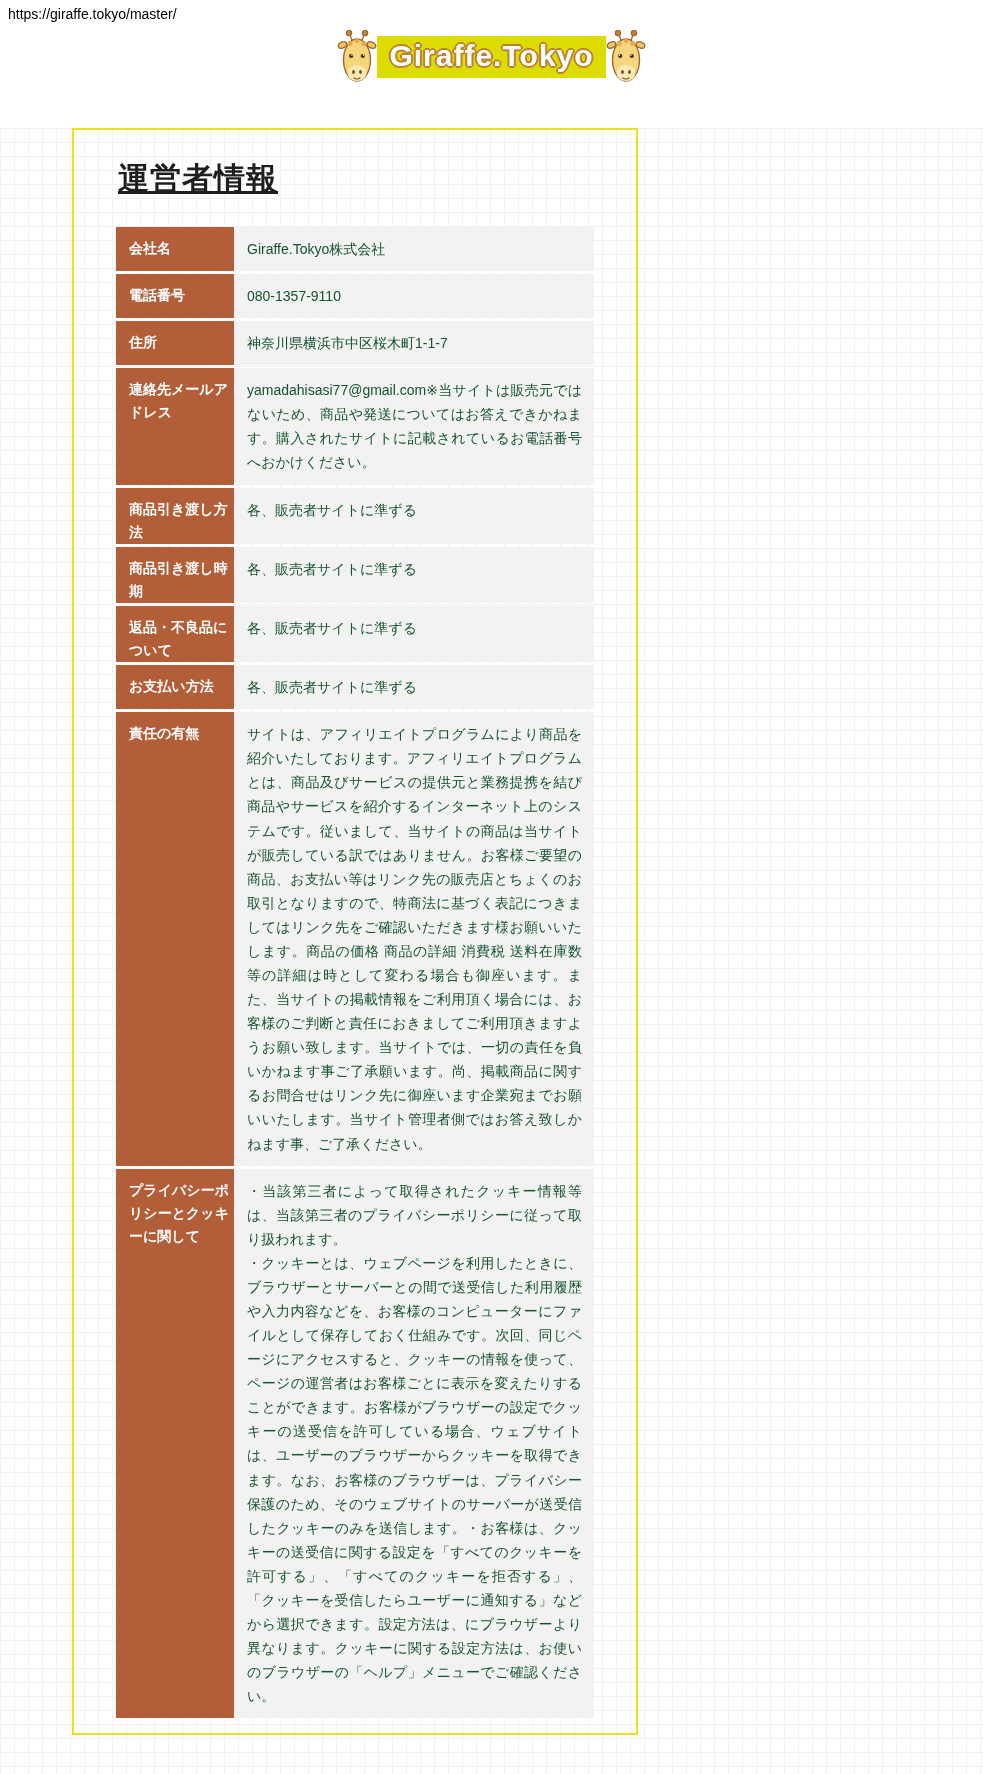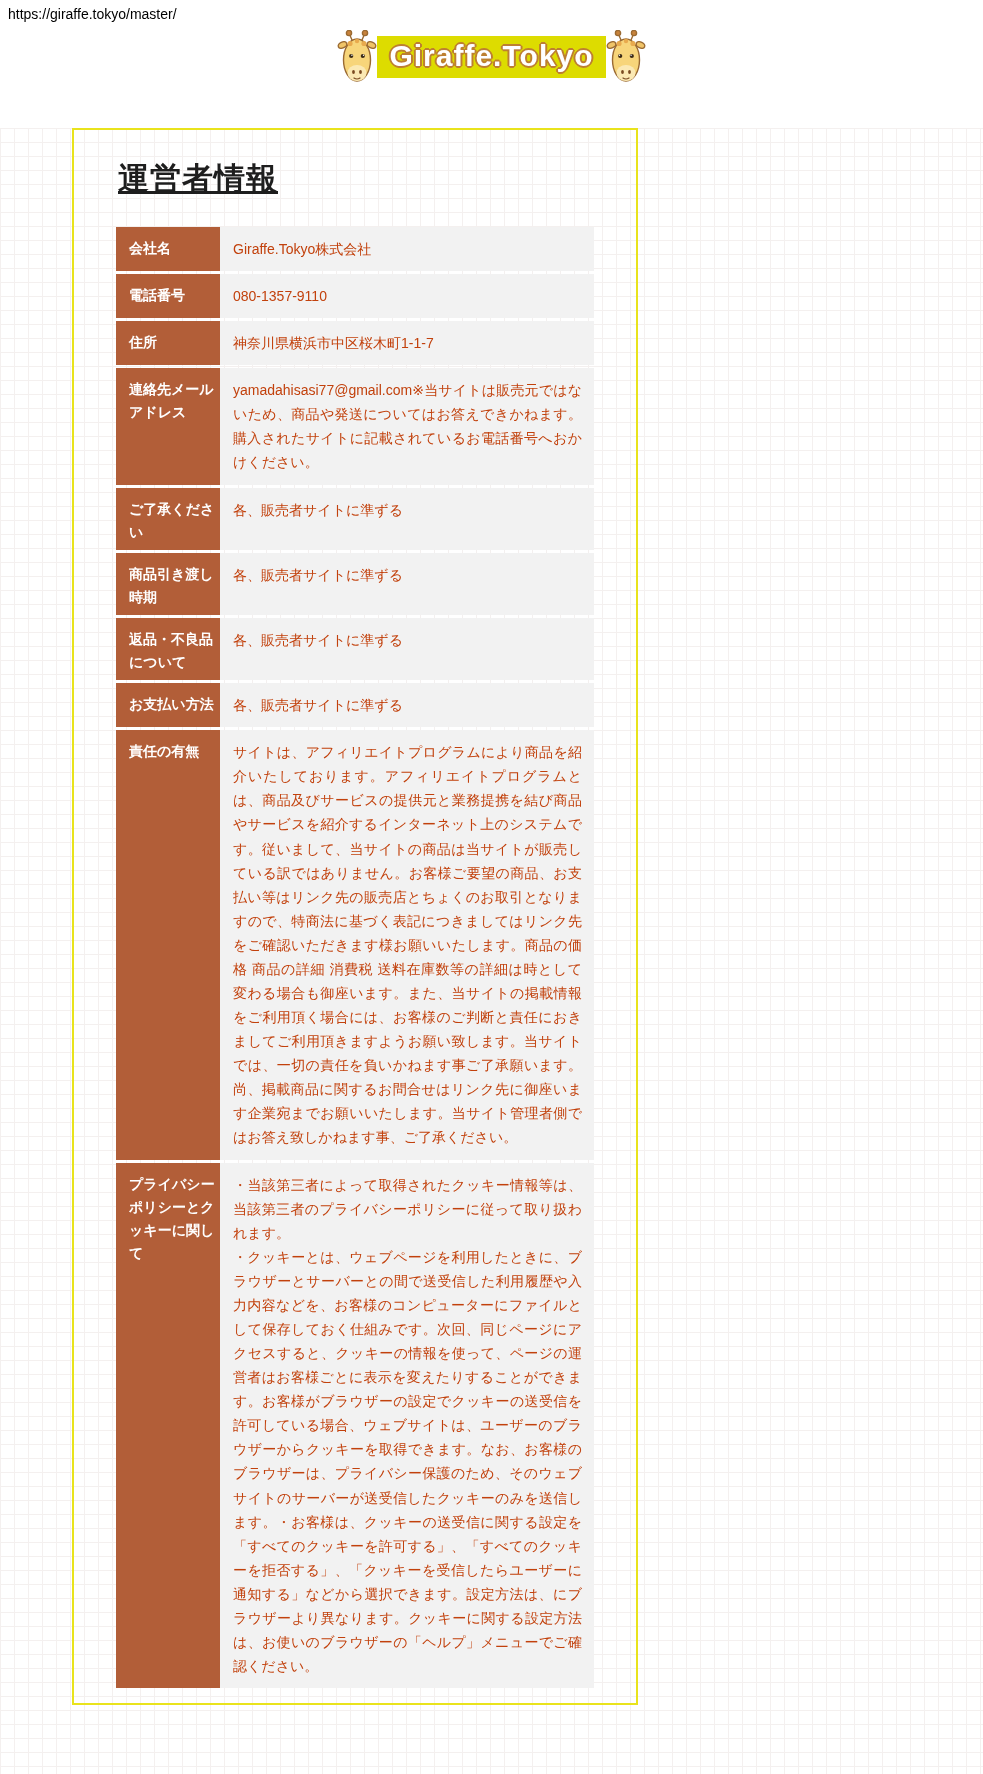--- a/index.html
+++ b/index.html
@@ -75,33 +75,33 @@
     text-decoration: underline;
   }
 
   
   table.info-table {
     width: 100%;
     border-collapse: separate;
     border-spacing: 0 3px;
   }
   table.info-table th {
-    width: 104px;
+    width: 118px;
     background: #b25e38;
     color: #ffffff;
     font-size: 14px;
     font-weight: bold;
     text-align: left;
     vertical-align: top;
-    padding: 10px 5px 6px 13px;
+    padding: 10px 5px 0 13px;
     line-height: 1.65;
   }
   table.info-table td {
     background: #f2f2f2;
-    color: #c2410c;
+    color: #14532d;
     font-size: 14px;
     text-align: justify;
     vertical-align: top;
     padding: 10px 12px 10px 13px;
     line-height: 1.72;
     white-space: pre-line;
   }
 </style>
 </head>
 <body>
@@ -176,21 +176,21 @@
           </tr>
           <tr>
             <th>住所</th>
             <td>神奈川県横浜市中区桜木町1-1-7</td>
           </tr>
           <tr>
             <th>連絡先メールアドレス</th>
             <td>yamadahisasi77@gmail.com※当サイトは販売元ではないため、商品や発送についてはお答えできかねます。購入されたサイトに記載されているお電話番号へおかけください。</td>
           </tr>
           <tr>
-            <th>ご了承ください</th>
+            <th>商品引き渡し方法</th>
             <td>各、販売者サイトに準ずる</td>
           </tr>
           <tr>
             <th>商品引き渡し時期</th>
             <td>各、販売者サイトに準ずる</td>
           </tr>
           <tr>
             <th>返品・不良品について</th>
             <td>各、販売者サイトに準ずる</td>
           </tr>

